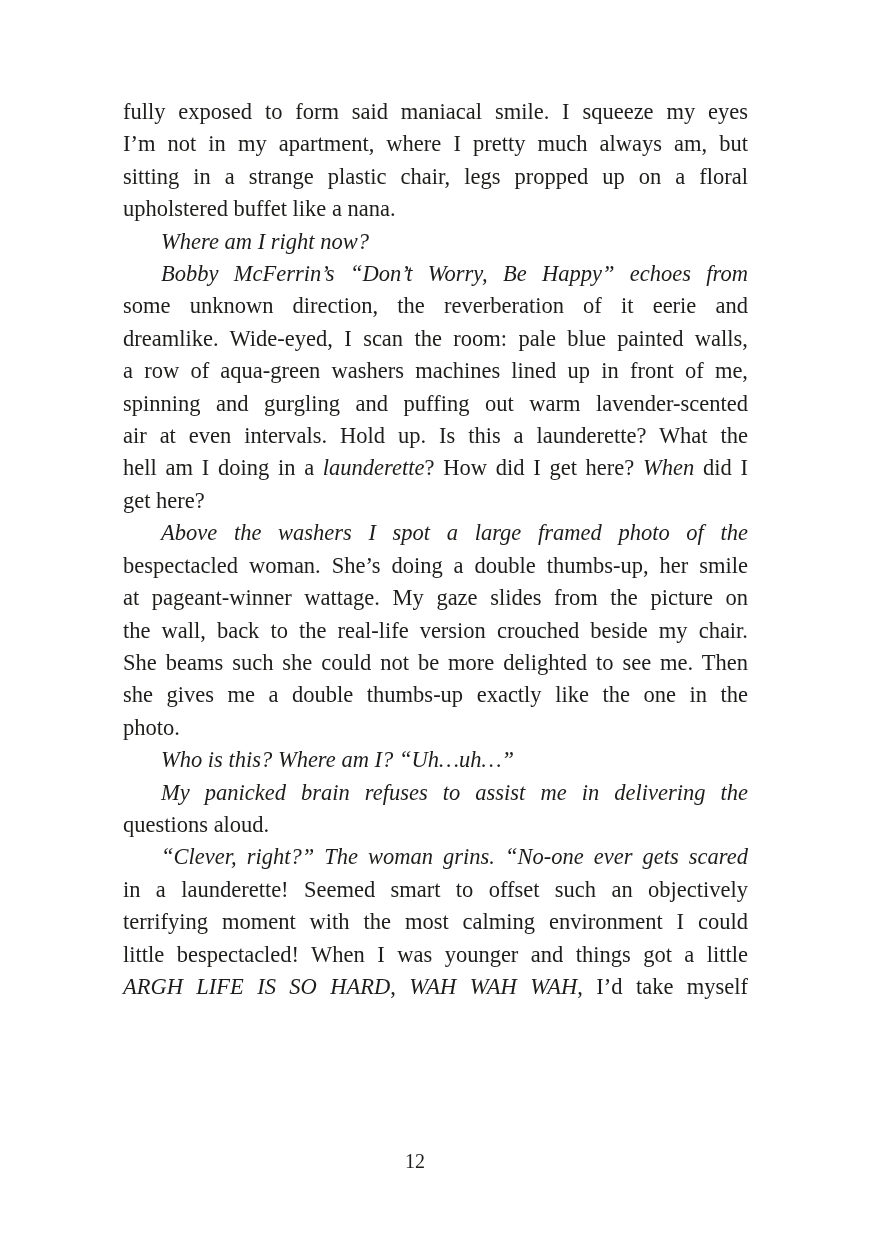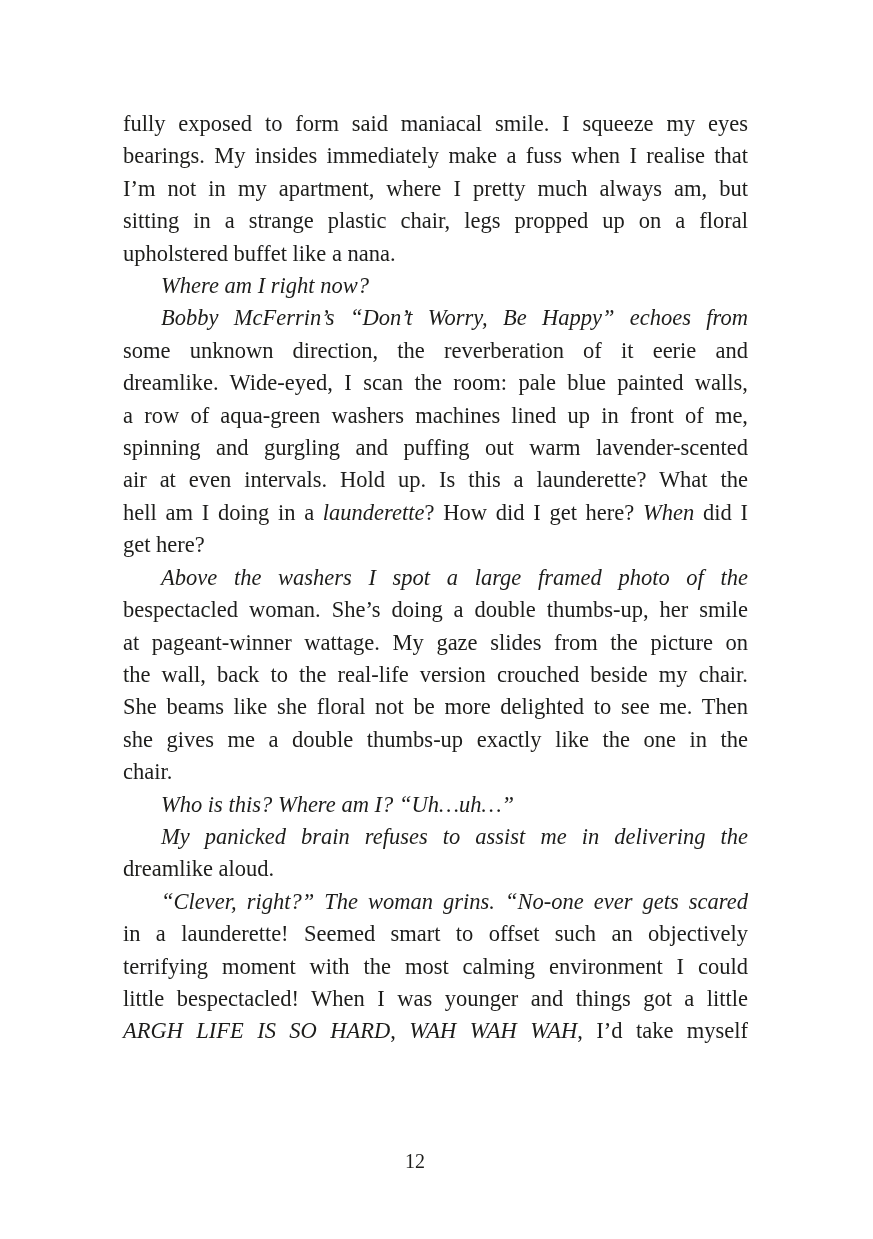--- a/index.html
+++ b/index.html
@@ -13,21 +13,21 @@
     height: 1239px;
     background: #ffffff;
     font-family: "Liberation Serif", "DejaVu Serif", serif;
     color: #1d1d1b;
     overflow: hidden;
     margin: 0 auto;
   }
   .text-block {
     position: absolute;
     left: 123px;
-    top: 108px;
+    top: 96px;
     width: 625px;
   }
   .line {
     font-size: 22.5px;
     line-height: 32.4px;
     text-align: justify;
     text-align-last: justify;
     text-justify: inter-word;
   }
   .line.end {
@@ -49,43 +49,42 @@
     font-size: 20px;
     line-height: 26px;
   }
 </style>
 </head>
 <body>
 
 <div class="page">
   <div class="text-block">
       <div class="line"><span>fully exposed to form said maniacal smile. I squeeze my eyes</span></div>
-      <div class="line"><span>bearings. My insides immediately make a fuss when I realise that</span></div>
       <div class="line"><span>I’m not in my apartment, where I pretty much always am, but</span></div>
       <div class="line"><span>sitting in a strange plastic chair, legs propped up on a floral</span></div>
       <div class="line end"><span>upholstered buffet like a nana.</span></div>
       <div class="line end indent"><span>Where am I right now?</span></div>
       <div class="line indent"><span>Bobby McFerrin’s “Don’t Worry, Be Happy” echoes from</span></div>
       <div class="line"><span>some unknown direction, the reverberation of it eerie and</span></div>
       <div class="line"><span>dreamlike. Wide-eyed, I scan the room: pale blue painted walls,</span></div>
       <div class="line"><span>a row of aqua-green washers machines lined up in front of me,</span></div>
       <div class="line"><span>spinning and gurgling and puffing out warm lavender-scented</span></div>
       <div class="line"><span>air at even intervals. Hold up. Is this a launderette? What the</span></div>
       <div class="line"><span>hell am I doing in a </span><span class="it">launderette</span><span>? How did I get here? </span><span class="it">When</span><span> did I</span></div>
       <div class="line end"><span>get here?</span></div>
       <div class="line indent"><span>Above the washers I spot a large framed photo of the</span></div>
       <div class="line"><span>bespectacled woman. She’s doing a double thumbs-up, her smile</span></div>
       <div class="line"><span>at pageant-winner wattage. My gaze slides from the picture on</span></div>
       <div class="line"><span>the wall, back to the real-life version crouched beside my chair.</span></div>
-      <div class="line"><span>She beams like she floral not be more delighted to see me. Then</span></div>
+      <div class="line"><span>She beams such she could not be more delighted to see me. Then</span></div>
       <div class="line"><span>she gives me a double thumbs-up exactly like the one in the</span></div>
-      <div class="line end"><span>chair.</span></div>
+      <div class="line end"><span>photo.</span></div>
       <div class="line end indent"><span>Who is this? Where am I? “Uh…uh…”</span></div>
       <div class="line indent"><span>My panicked brain refuses to assist me in delivering the</span></div>
-      <div class="line end"><span>dreamlike aloud.</span></div>
+      <div class="line end"><span>questions aloud.</span></div>
       <div class="line indent"><span>“Clever, right?” The woman grins. “No-one ever gets scared</span></div>
       <div class="line"><span>in a launderette! Seemed smart to offset such an objectively</span></div>
       <div class="line"><span>terrifying moment with the most calming environment I could</span></div>
       <div class="line"><span>little bespectacled! When I was younger and things got a little</span></div>
       <div class="line"><span class="it">ARGH LIFE IS SO HARD</span><span>, </span><span class="it">WAH WAH WAH</span><span>, I’d take myself</span></div>
     </div>
   <div class="folio">12</div>
 </div>
 
 </body></html>

